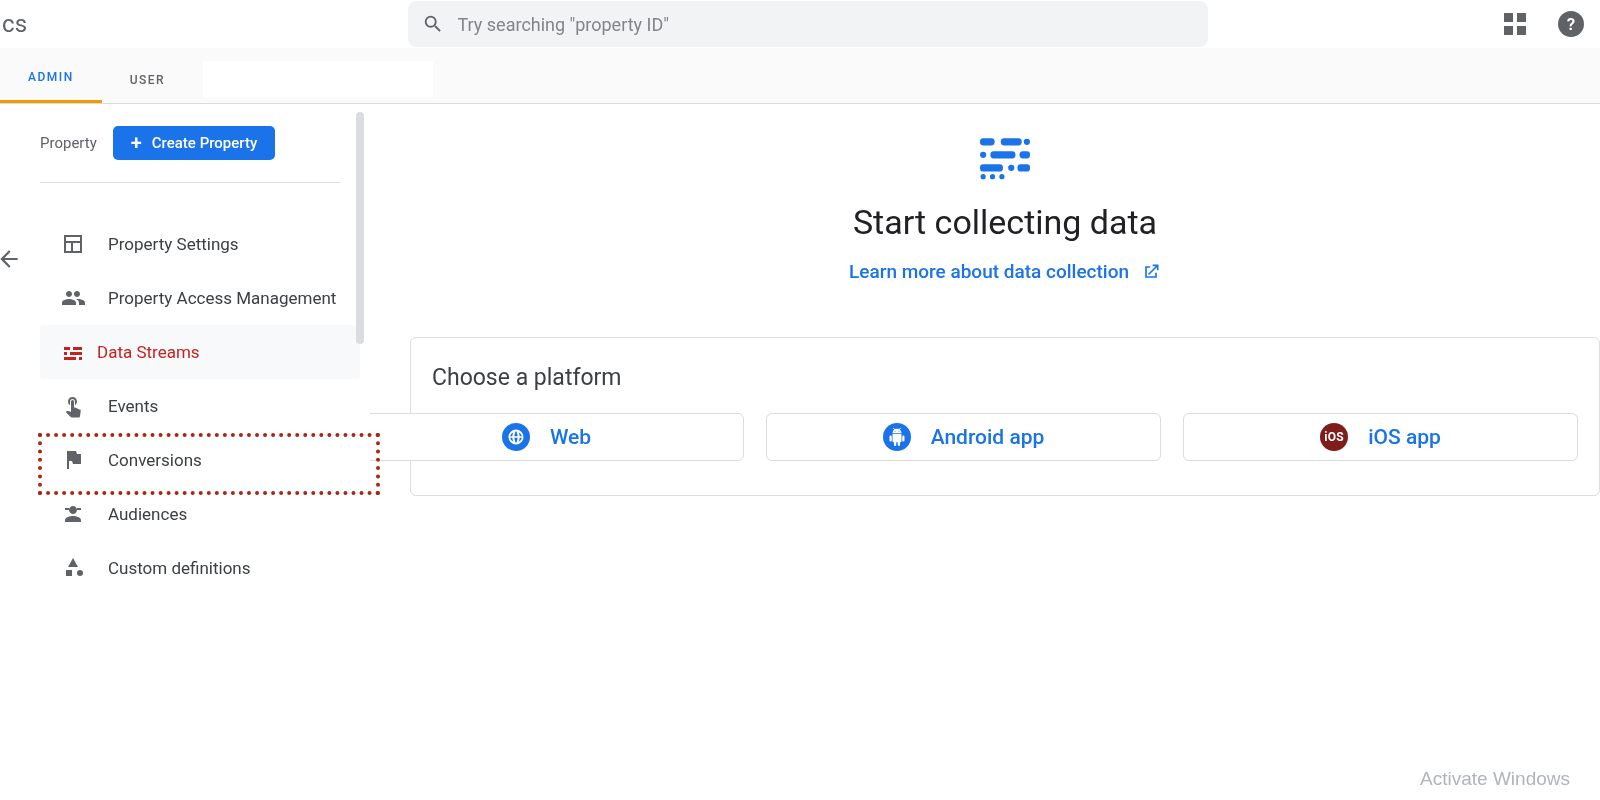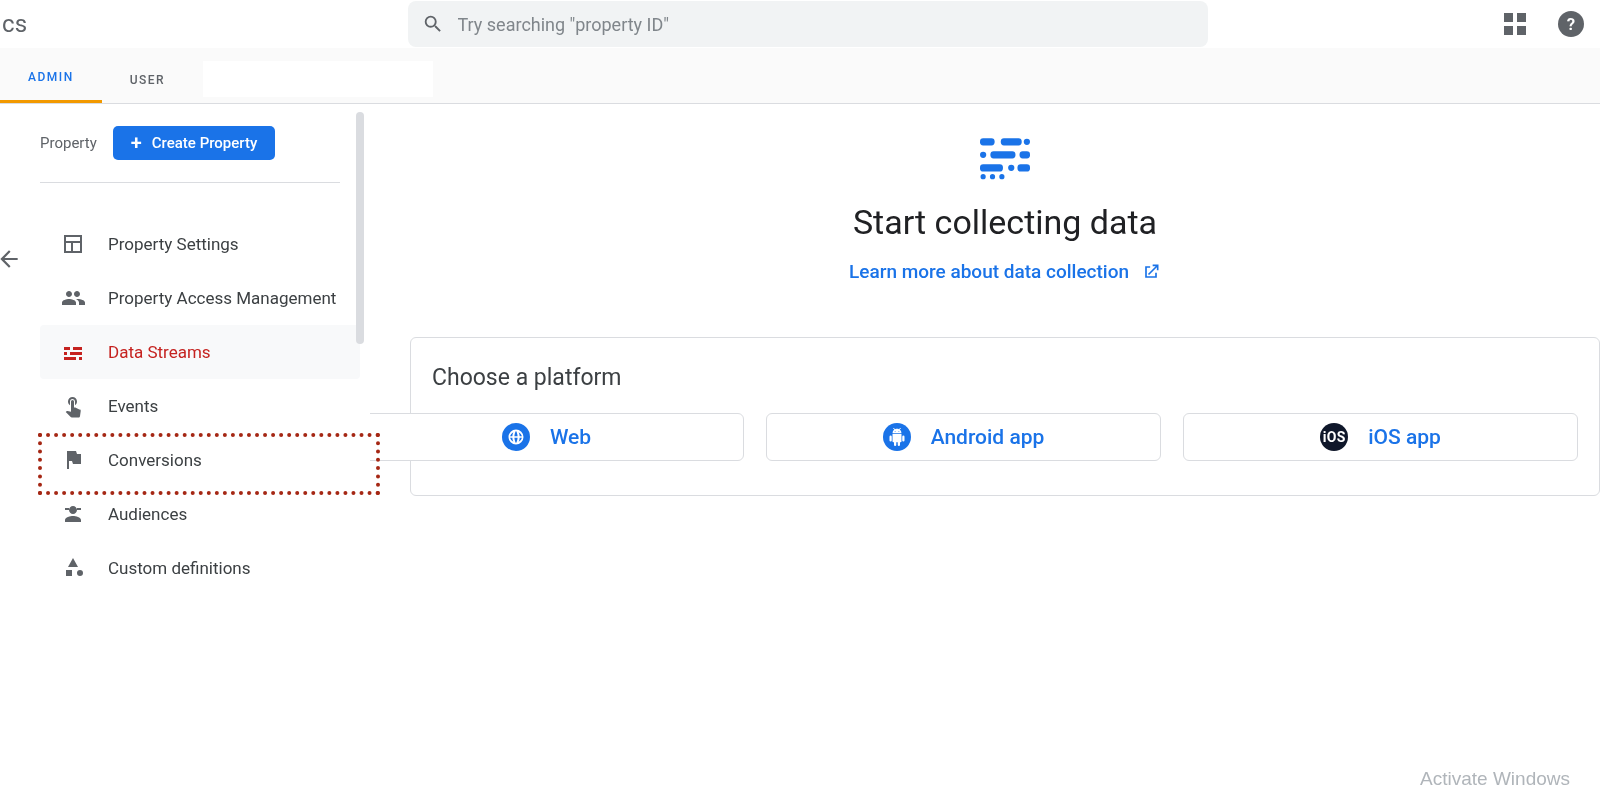--- a/index.html
+++ b/index.html
@@ -31,42 +31,42 @@
   .create-btn { display:flex; align-items:center; gap:10px; background:#1a73e8; color:#fff; border:none; border-radius:5px; padding:8px 18px; font-size:15px; font-weight:500; cursor:pointer; }
   .plus { font-size:20px; font-weight:600; line-height:0.8; }
   .prop-divider { border-top:1px solid #dadce0; margin:22px 8px 0 0; width:300px;}
   .back-arrow { position:absolute; left:-6px; top:140px; width:30px; height:30px; display:flex; align-items:center; justify-content:center; cursor:pointer; }
   .back-arrow svg { fill:#5f6368; width:26px; height:26px; }
 
   .menu { margin-top:34px; width:320px; }
   .menu-item { display:flex; align-items:center; gap:22px; padding:14px 10px 14px 20px; font-size:17px; color:#3c4043; cursor:pointer; border-radius:4px; }
   .menu-item .icon { width:26px; height:26px; display:flex; align-items:center; justify-content:center; }
   .menu-item .icon svg { fill:#5f6368; width:24px; height:24px; }
-  .menu-item.active { color:#c5221f; background:#f8f9fa; }
+  .menu-item.active { color:#c5221f; background:#f8f9fa;gap:11px; }
   .menu-item.active .icon svg { fill:#c5221f; }
   .menu-item .multi { line-height:1.3; }
   .highlight-box { position:absolute; left:38px; top:329px; width:342px; height:62px; border:4px dotted #a52714; pointer-events:none; }
   .scroll-track { position:absolute; right:6px; top:8px; width:8px; height:232px; background:#dadce0; border-radius:4px; }
 
   
   .main { flex:1; padding:30px 0 0 40px; overflow:hidden; }
   .hero { text-align:center; max-width:1180px; margin:0 auto; }
   .hero-icon { margin:4px auto 18px; width:50px; }
   .hero-title { font-size:34px; font-weight:400; color:#202124; margin-bottom:18px; }
   .hero-desc { font-size:20px; color:#5f6368; line-height:1.55; margin-bottom:22px; padding:0 4px;}
   .hero-link { display:inline-flex; align-items:center; gap:12px; color:#1a73e8; font-size:19px; font-weight:500; cursor:pointer; }
   .hero-link svg { width:20px; height:20px; fill:#1a73e8; }
 
   .choose-card { margin-top:54px; border:1px solid #dadce0; border-radius:6px; padding:26px 21px 34px; }
   .choose-title { font-size:23px; color:#3c4043; margin-bottom:22px; }
   .platform-row { display:flex; gap:22px;justify-content:flex-end; }
   .platform-btn { flex:0 0 395px; height:48px; border:1px solid #dadce0; border-radius:6px; background:#fff; display:flex; align-items:center; justify-content:center; gap:20px; font-size:21px; color:#1a73e8; font-weight:500; cursor:pointer; }
   .plat-icon { width:28px; height:28px; border-radius:50%; background:#1a73e8; display:flex; align-items:center; justify-content:center; }
   .plat-icon svg { fill:#fff; width:18px; height:18px; }
-  .plat-icon.ios { background:#0f172a; color:#fff; font-size:14px; font-weight:700; letter-spacing:.3px; }
+  .plat-icon.ios { background:#7f1d1d; color:#fff; font-size:12px; font-weight:700; letter-spacing:.3px; }
 
   .watermark { position:absolute; right:30px; bottom:10px; color:#b0b5ba; font-size:19px; font-family:"Segoe UI",sans-serif; }
 </style>
 </head>
 <body>
 
 <div class="topbar">
   <div class="logo-text">ytics</div>
   <div class="search-wrap">
     <svg viewBox="0 0 24 24">

